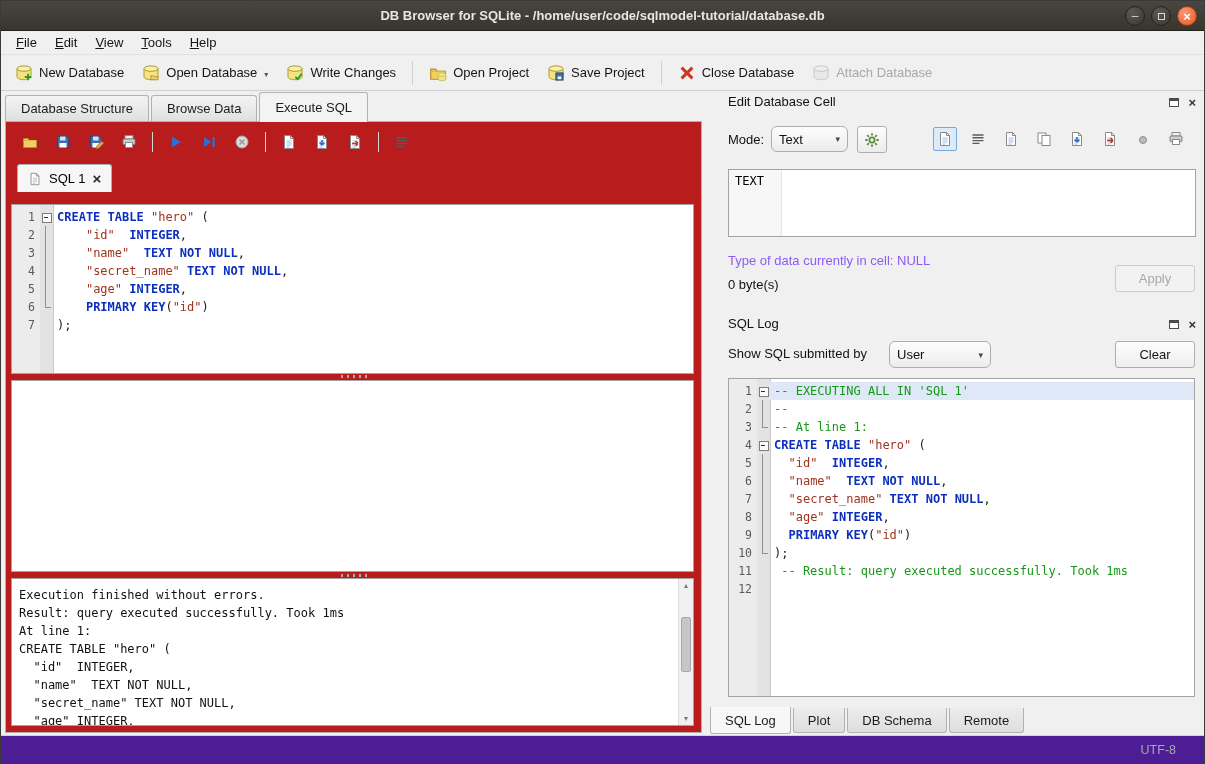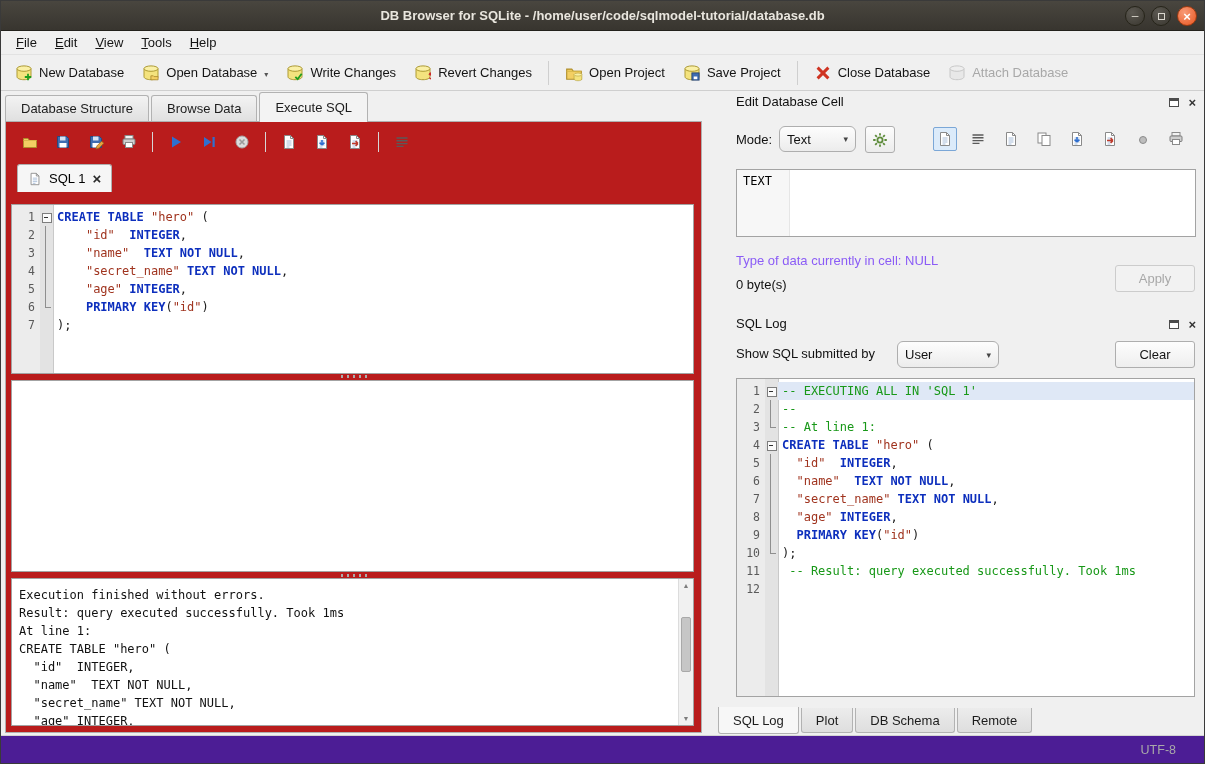--- a/index.html
+++ b/index.html
@@ -29,21 +29,21 @@
   .tbtn .tbicon { position:relative; width:18px; height:18px; flex:none; }
   .tbtn.disabled { color:var(--c-disabled-text,#a8a8a8); }
   .tbtn .dd { font-size:8px; color:#555; margin-left:1px; align-self:flex-end; padding-bottom:3px; }
   .tsep { width:1px; height:24px; background:#cfcfcf; margin:0 7px; flex:none; }
   .gray { filter:grayscale(1); opacity:.45; display:block; }
   .i18 { width:18px; height:18px; display:block; }
   .i16 { width:16px; height:16px; display:block; }
   .i14 { width:14px; height:14px; display:block; }
 
   
-  .main { position:absolute; left:0; top:90px; right:0; bottom:28px; display:flex;gap:8px; }
+  .main { position:absolute; left:0; top:90px; right:0; bottom:28px; display:flex; }
   .left-panel { position:relative; width:707px; flex:none; }
   .right-panel { position:relative; flex:1; font-size:13px; }
 
   
   .doc-tabs { display:flex; align-items:flex-end; height:30px; padding-left:4px; }
   .dtab { height:26px; display:flex; align-items:center; padding:0 15px; margin-right:2px; font-size:13px; color:#1c1c1c;
     background:linear-gradient(#f3f3f3,#e0e0e0); border:1px solid #b2b2b2; border-bottom:none; border-radius:3px 3px 0 0; }
   .dtab.active { height:30px; background:#f3f3f3; position:relative; z-index:2; margin-bottom:-1px; }
 
   .left-box { position:absolute; left:4px; right:6px; top:30px; bottom:2px; background:#b91c1c; border:1px solid #b0b0b0; }
@@ -269,29 +269,20 @@
     </div>
     <div class="tbtn">
       <span class="tbicon">
           <svg class="i18" viewBox="0 0 18 18">
             <use href="#s-cyl"></use>
             <use href="#s-check" x="8" y="8" width="9" height="9"></use>
           </svg>
         </span>
       <span>Write Changes</span>
     </div>
-    <div class="tbtn">
-      <span class="tbicon">
-          <svg class="i18" viewBox="0 0 18 18">
-            <use href="#s-cyl"></use>
-            <use href="#s-undo" x="8" y="8" width="9" height="9"></use>
-          </svg>
-        </span>
-      <span>Revert Changes</span>
-    </div>
     <div class="tsep"></div>
     <div class="tbtn">
       <span class="tbicon">
           <svg class="i18" viewBox="0 0 18 18">
             <use href="#s-folder" width="18" height="18"></use>
             <use href="#s-cyl" x="8" y="8" width="10" height="10"></use>
           </svg>
         </span>
       <span>Open Project</span>
     </div>

